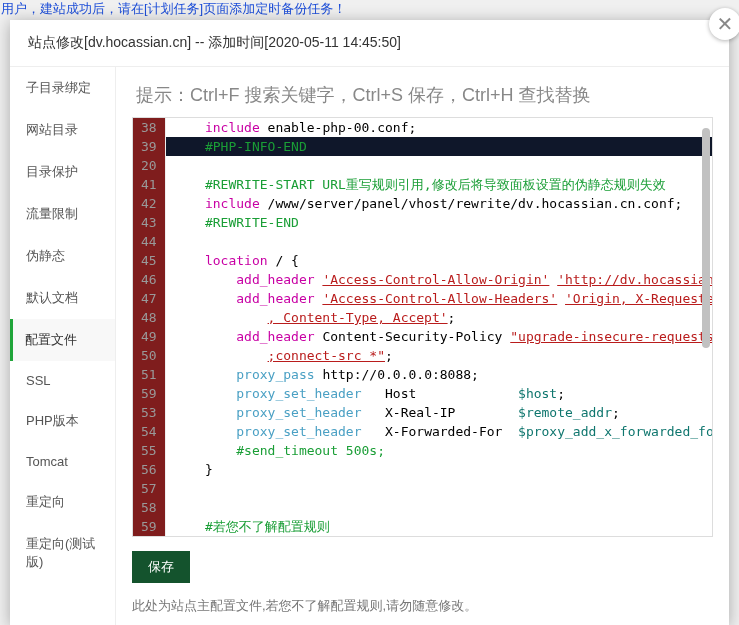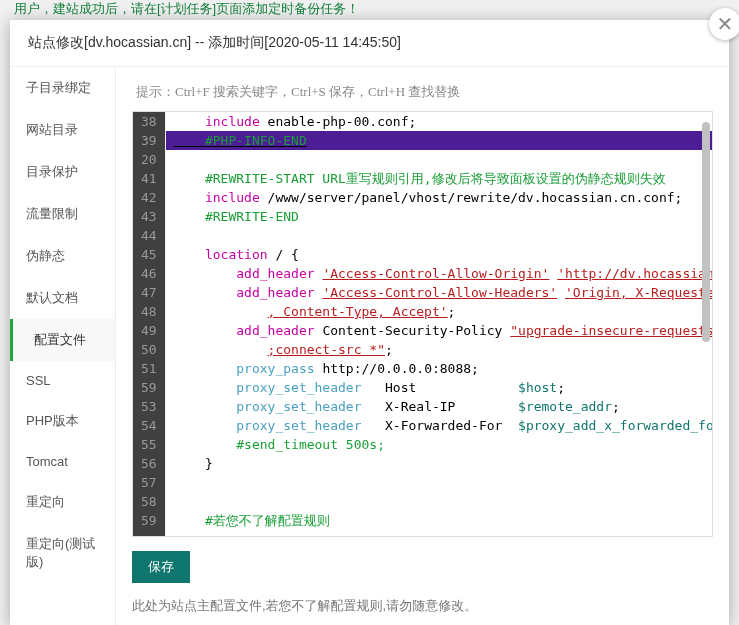--- a/index.html
+++ b/index.html
@@ -1,38 +1,38 @@
 <!DOCTYPE html>
 <html><head>
 <meta charset="utf-8">
 <style>
 * { margin: 0; padding: 0; box-sizing: border-box; }
 body { font-family: "Microsoft YaHei", Arial, sans-serif; font-size: 13px; background: #f0f0f0; width: 739px; height: 625px; overflow: hidden; position: relative; }
-.bg-text { position: absolute; top: 0; left: 14px; color: #15803d; font-size: 13px; }
+.bg-text { position: absolute; top: 0; left: 1px; color: #1d4ed8; font-size: 13px; }
 .modal { position: absolute; top: 20px; left: 10px; right: 10px; bottom: 0; background: #fff; box-shadow: 0 2px 15px rgba(0,0,0,.3); display: flex; flex-direction: column; }
 .modal-header { padding: 14px 18px; border-bottom: 1px solid #eee; color: #333; font-size: 14px; position: relative; }
 .close-btn { position: absolute; top: -12px; right: -12px; width: 32px; height: 32px; border-radius: 50%; background: #fff; box-shadow: 0 1px 4px rgba(0,0,0,.3); cursor: pointer; display: flex; align-items: center; justify-content: center; font-size: 20px; color: #888; }
 .modal-body { flex: 1; display: flex; overflow: hidden; }
 .sidebar { width: 106px; border-right: 1px solid #eee; overflow-y: auto; }
 .sidebar-item { padding: 12px 16px; color: #555; cursor: pointer; font-size: 13px; }
-.sidebar-item.active { background: #f8f8f8; color: #333; border-left: 3px solid #20a53a; padding-left: 21px; }
+.sidebar-item.active { background: #f8f8f8; color: #333; border-left: 3px solid #20a53a; padding-left: 12px; }
 .content { flex: 1; padding: 10px 16px; display: flex; flex-direction: column; overflow: hidden; }
-.hint { color: #888; font-size: 13px; margin: 6px 0 10px 4px; font-family: Liberation Serif, serif; }
+.hint { color: #888; font-size: 18px; margin: 6px 0 10px 4px; }
 .editor { flex: 1; border: 1px solid #ddd; display: flex; position: relative; overflow: hidden; font-family: Consolas, monospace; font-size: 13px; }
-.gutter { background: #404040; border-right: 1px solid #eee; text-align: right; color: #999; padding: 0; }
+.gutter { background: #7f1d1d; border-right: 1px solid #eee; text-align: right; color: #999; padding: 0; }
 .gutter div { padding: 0 8px; height: 19px; line-height: 19px; }
 .code { flex: 1; overflow: auto; }
 .code-line { height: 19px; line-height: 19px; white-space: pre; padding-left: 8px; }
-.code-line.hl { background: #4c1d95; text-decoration: underline; }
+.code-line.hl { background: #0f172a; }
 .c-kw { color: #c800a4; }
 .c-cm { color: #1a9e36; }
 .c-str { color: #b91c1c; text-decoration: underline; }
 .c-fn { color: #4aa0c4; }
 .c-var { color: #0f766e; }
-.save-btn { margin-top: 14px; background: #0f766e; color: #fff; border: none; padding: 7px 16px; font-size: 13px; cursor: pointer; width: 58px; }
+.save-btn { margin-top: 14px; background: #14532d; color: #fff; border: none; padding: 7px 16px; font-size: 13px; cursor: pointer; width: 58px; }
 .note { margin-top: 14px; color: #777; font-size: 13px; }
 .scrollbar { position: absolute; right: 2px; top: 10px; width: 8px; height: 220px; background: #c1c1c1; border-radius: 4px; }
 </style>
 </head>
 <body>
 
 <div class="bg-text">用户，建站成功后，请在[计划任务]页面添加定时备份任务！</div>
 
 <div class="modal">
   <div class="modal-header">

